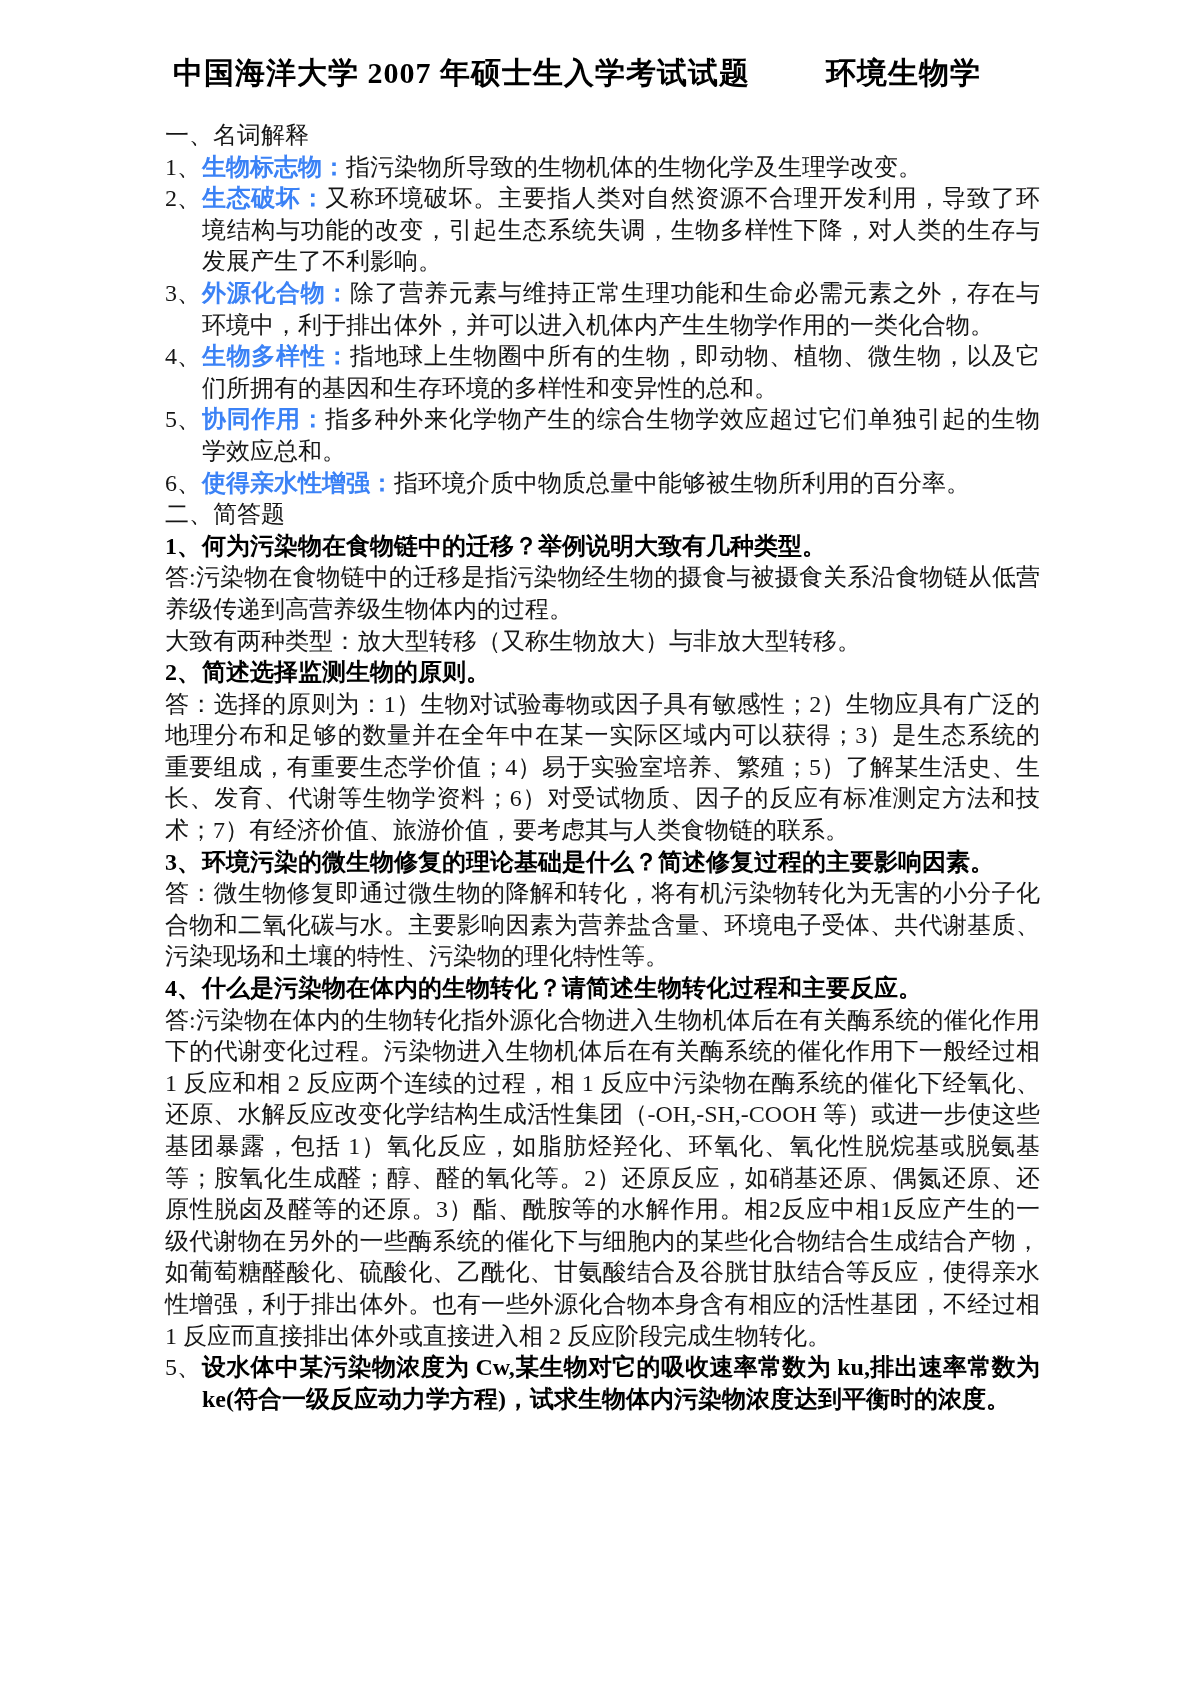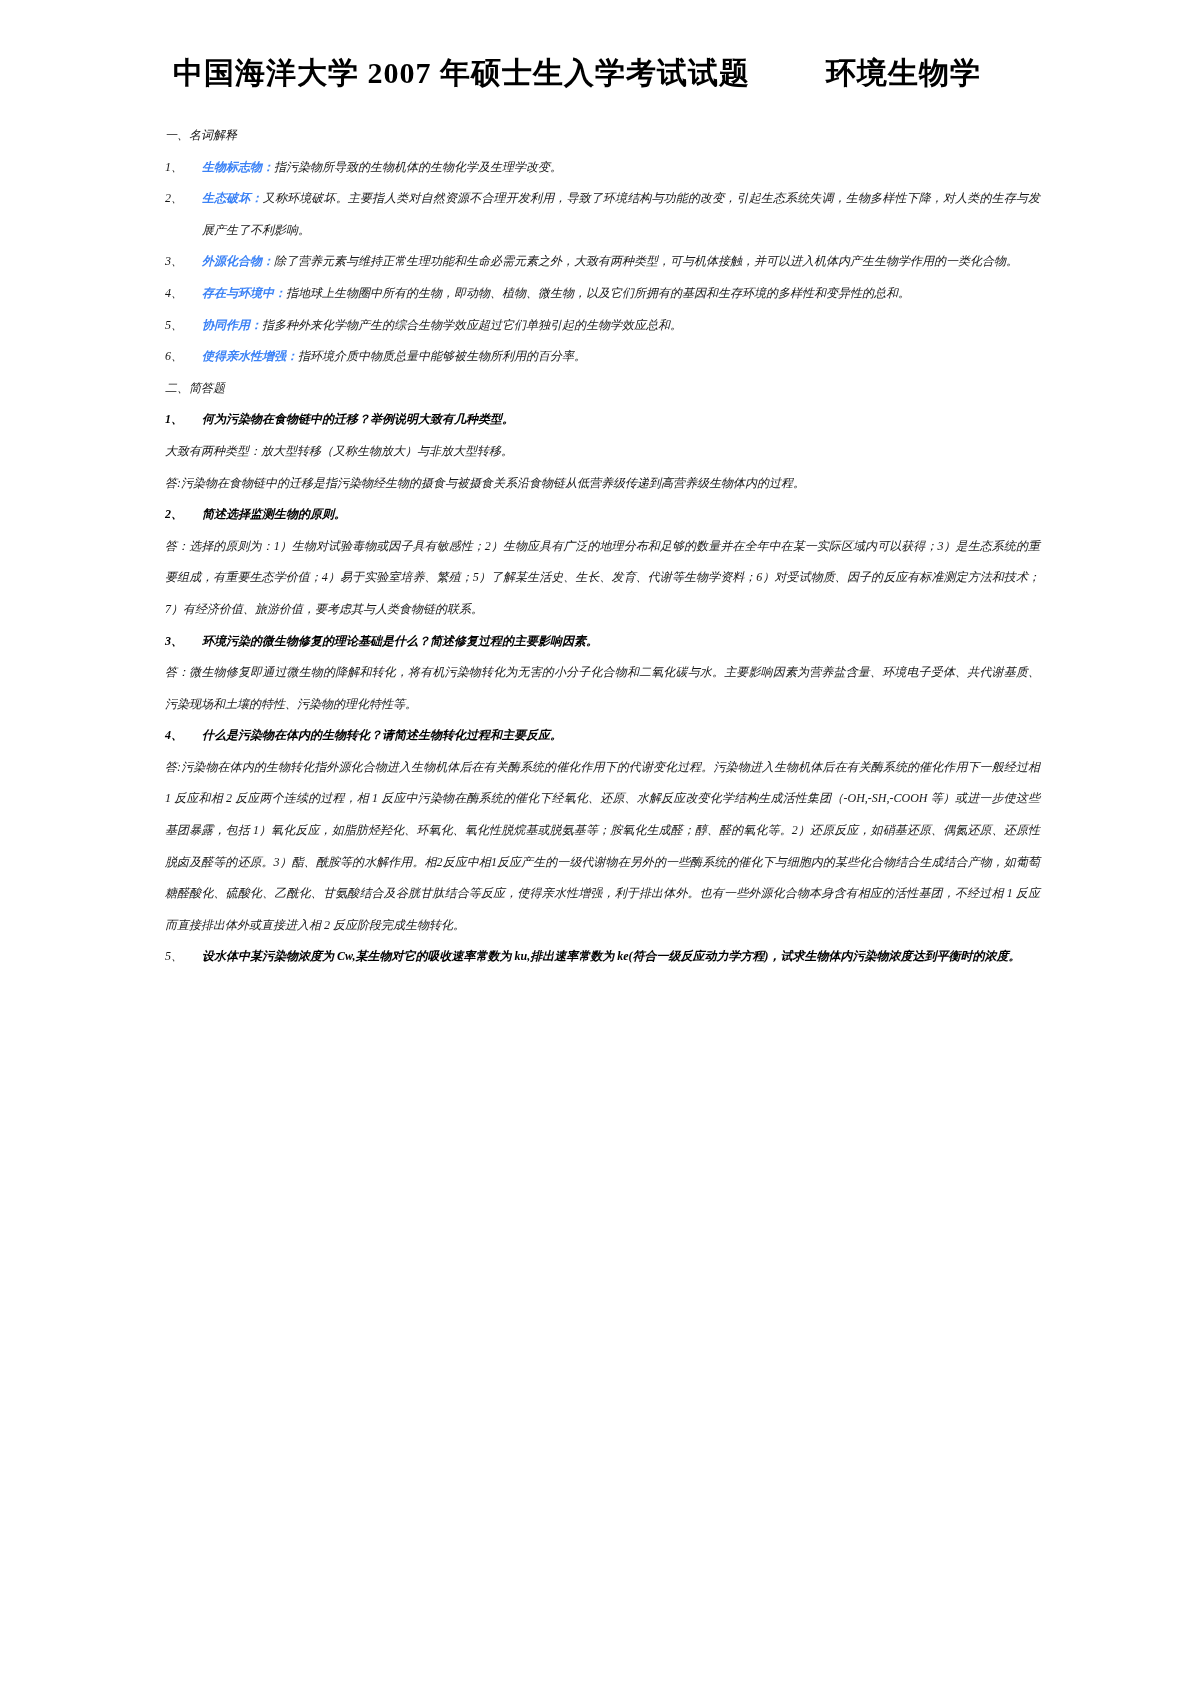--- a/index.html
+++ b/index.html
@@ -19,21 +19,21 @@
     font-size: 30px;
     font-weight: bold;
     color: #000;
     line-height: 42px;
     white-space: nowrap;
     margin-left: 8px;
     margin-bottom: 26px;
     letter-spacing: 1px;
   }
   .title .subject { margin-left: 76px; }
-  .body-text { font-size: 12px; line-height: 31.6px; font-style: italic; }
+  .body-text { font-size: 24px; line-height: 31.6px; }
   p { margin: 0; }
   .section-heading { font-weight: normal; }
   .def-item { display: flex; }
   .def-num, .qa-num { width: 37px; flex: none; }
   .def-body, .qa-text { flex: 1; text-align: justify; }
   .term { font-weight: bold; color: #3b82f6; }
   .qa-question { display: flex; font-weight: bold; color: #000; }
   .qa-num.regular { font-weight: normal; color: #161616; }
   .answer { text-align: justify; }
 </style>
@@ -55,47 +55,47 @@
       <div class="def-body"><span class="term">生物标志物：</span><span>指污染物所导致的生物机体的生物化学及生理学改变。</span></div>
     </div>
 
     <div class="def-item">
       <span class="def-num">2、</span>
       <div class="def-body"><span class="term">生态破坏：</span><span>又称环境破坏。主要指人类对自然资源不合理开发利用，导致了环境结构与功能的改变，引起生态系统失调，生物多样性下降，对人类的生存与发展产生了不利影响。</span></div>
     </div>
 
     <div class="def-item">
       <span class="def-num">3、</span>
-      <div class="def-body"><span class="term">外源化合物：</span><span>除了营养元素与维持正常生理功能和生命必需元素之外，大致有两种类型，可与机体接触，并可以进入机体内产生生物学作用的一类化合物。</span></div>
+      <div class="def-body"><span class="term">外源化合物：</span><span>除了营养元素与维持正常生理功能和生命必需元素之外，存在与环境中，利于排出体外，并可以进入机体内产生生物学作用的一类化合物。</span></div>
     </div>
 
     <div class="def-item">
       <span class="def-num">4、</span>
-      <div class="def-body"><span class="term">存在与环境中：</span><span>指地球上生物圈中所有的生物，即动物、植物、微生物，以及它们所拥有的基因和生存环境的多样性和变异性的总和。</span></div>
+      <div class="def-body"><span class="term">生物多样性：</span><span>指地球上生物圈中所有的生物，即动物、植物、微生物，以及它们所拥有的基因和生存环境的多样性和变异性的总和。</span></div>
     </div>
 
     <div class="def-item">
       <span class="def-num">5、</span>
       <div class="def-body"><span class="term">协同作用：</span><span>指多种外来化学物产生的综合生物学效应超过它们单独引起的生物学效应总和。</span></div>
     </div>
 
     <div class="def-item">
       <span class="def-num">6、</span>
       <div class="def-body"><span class="term">使得亲水性增强：</span><span>指环境介质中物质总量中能够被生物所利用的百分率。</span></div>
     </div>
 
     <p class="section-heading">二、简答题</p>
 
     <div>
       <div class="qa-question">
         <span class="qa-num">1、</span>
         <div class="qa-text">何为污染物在食物链中的迁移？举例说明大致有几种类型。</div>
       </div>
+      <p class="answer">答:污染物在食物链中的迁移是指污染物经生物的摄食与被摄食关系沿食物链从低营养级传递到高营养级生物体内的过程。</p>
       <p class="answer">大致有两种类型：放大型转移（又称生物放大）与非放大型转移。</p>
-      <p class="answer">答:污染物在食物链中的迁移是指污染物经生物的摄食与被摄食关系沿食物链从低营养级传递到高营养级生物体内的过程。</p>
     </div>
 
     <div>
       <div class="qa-question">
         <span class="qa-num">2、</span>
         <div class="qa-text">简述选择监测生物的原则。</div>
       </div>
       <p class="answer">答：选择的原则为：1）生物对试验毒物或因子具有敏感性；2）生物应具有广泛的地理分布和足够的数量并在全年中在某一实际区域内可以获得；3）是生态系统的重要组成，有重要生态学价值；4）易于实验室培养、繁殖；5）了解某生活史、生长、发育、代谢等生物学资料；6）对受试物质、因子的反应有标准测定方法和技术；7）有经济价值、旅游价值，要考虑其与人类食物链的联系。</p>
     </div>
 

